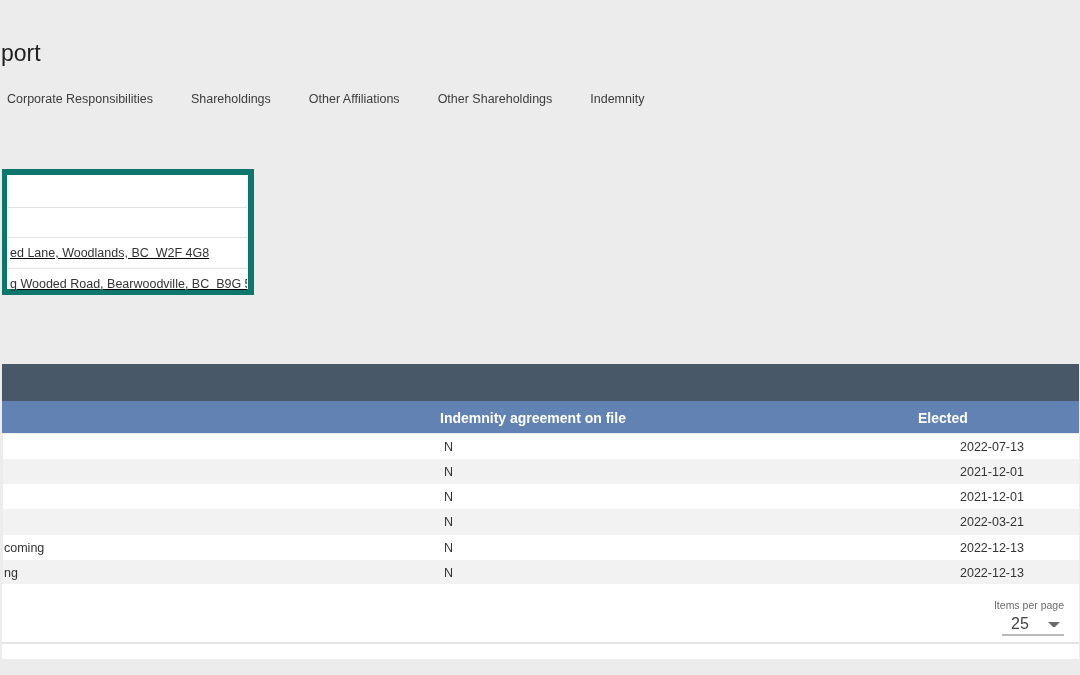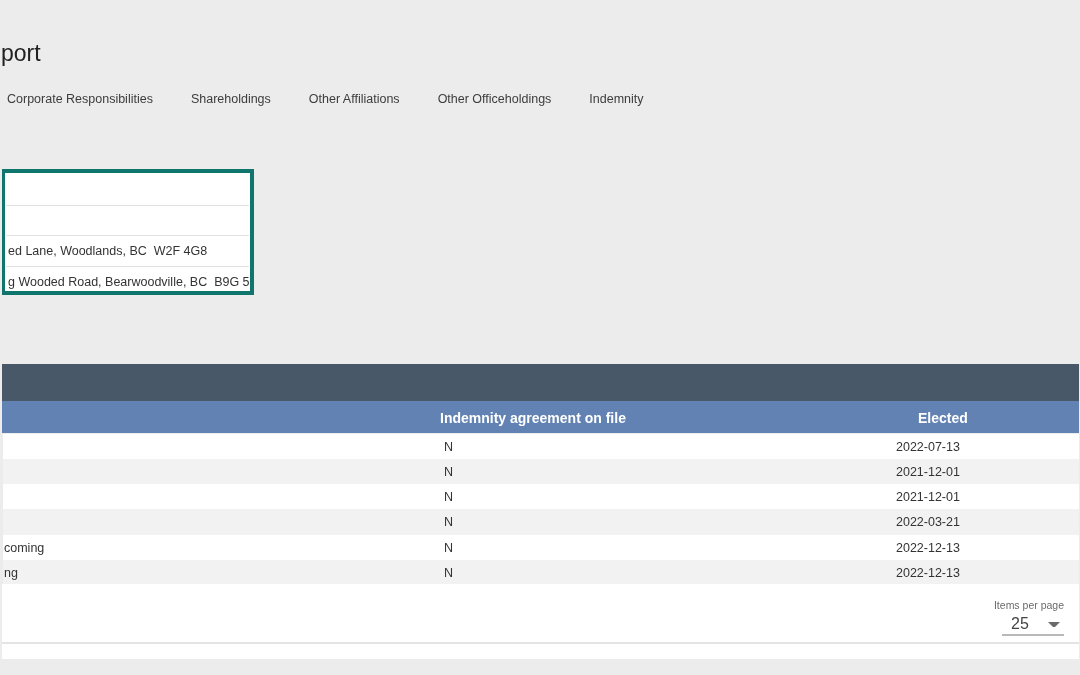--- a/index.html
+++ b/index.html
@@ -6,21 +6,21 @@
   html,body { background:#ececec; }
   body { font-family:"Liberation Sans", sans-serif; }
   #screen { position:relative; width:1080px; height:675px; background:#ececec; overflow:hidden; }
 
   #page-title { position:absolute; left:-2px; top:37px; font-size:23px; color:#212121; white-space:nowrap; }
 
   #tab-bar { position:absolute; left:3px; top:88px; display:flex; gap:36px; }
   .tab { font-size:12.5px; color:#3c3c3c; white-space:nowrap; cursor:pointer; }
 
   #address-panel { position:absolute; left:-1px; top:167px; width:253px; height:126px;
-                   background:#ffffff; border:4px solid #0f766e; }
+                   background:#ffffff; border:6px solid #0f766e;text-decoration:underline; }
   .addr-row { border-bottom:1px solid #e2e2e2; display:flex; align-items:center; overflow:hidden; }
   .addr-row:last-child { border-bottom:none; }
   .addr-row span { font-size:12.5px; color:#333; white-space:pre; }
   .addr-row.r1 { height:32px; }
   .addr-row.r2 { height:30px; }
   .addr-row.r3 { height:31px; }
   .addr-row.r4 { height:30px; }
 
   #section-bar { position:absolute; left:0; top:362px; width:1080px; height:37px; background:#485869; }
 
@@ -30,21 +30,21 @@
   .col-h.ind { left:437px; }
   .col-h.elected { left:915px; }
 
   #table-body { position:absolute; left:0; top:431px; width:1080px; }
   .t-row { position:relative; height:25.17px; background:#ffffff; }
   .t-row.alt { background:#f2f2f2; }
   .t-cell { position:absolute; top:0; height:25.17px; line-height:25.17px;
             font-size:12.5px; color:#333; white-space:nowrap; }
   .t-cell.name { left:0; }
   .t-cell.ind { left:440px; }
-  .t-cell.elected { left:892px; }
+  .t-cell.elected { left:956px; }
 
   #paginator { position:absolute; left:0; top:582px; width:1080px; height:58px; background:#ffffff; }
   #items-per-page-label { position:absolute; right:17px; top:14px; font-size:10.5px; color:#6b6b6b; white-space:nowrap; }
   #items-per-page-select { position:absolute; left:1000px; top:28px; width:64px; height:24px; cursor:pointer; }
   #page-size-value { position:absolute; left:8px; top:2px; font-size:16px; color:#444; }
   #select-caret { position:absolute; left:46px; top:10px; width:0; height:0;
                   border-left:5px solid transparent; border-right:5px solid transparent;
                   border-top:5px solid #6b6b6b; }
   #select-underline { position:absolute; left:0; top:22px; width:62px; height:1.5px; background:#b9b9b9; }
 
@@ -56,21 +56,21 @@
 <body>
 
 <div id="screen">
 
   <div id="page-title">port</div>
 
   <div id="tab-bar">
     <div class="tab">Corporate Responsibilities</div>
     <div class="tab">Shareholdings</div>
     <div class="tab">Other Affiliations</div>
-    <div class="tab">Other Officeholdings</div>
+    <div class="tab">Other Shareholdings</div>
     <div class="tab">Indemnity</div>
   </div>
 
   <div id="address-panel">
     <div class="addr-row r1">
       <span></span>
     </div>
     <div class="addr-row r2">
       <span></span>
     </div>

